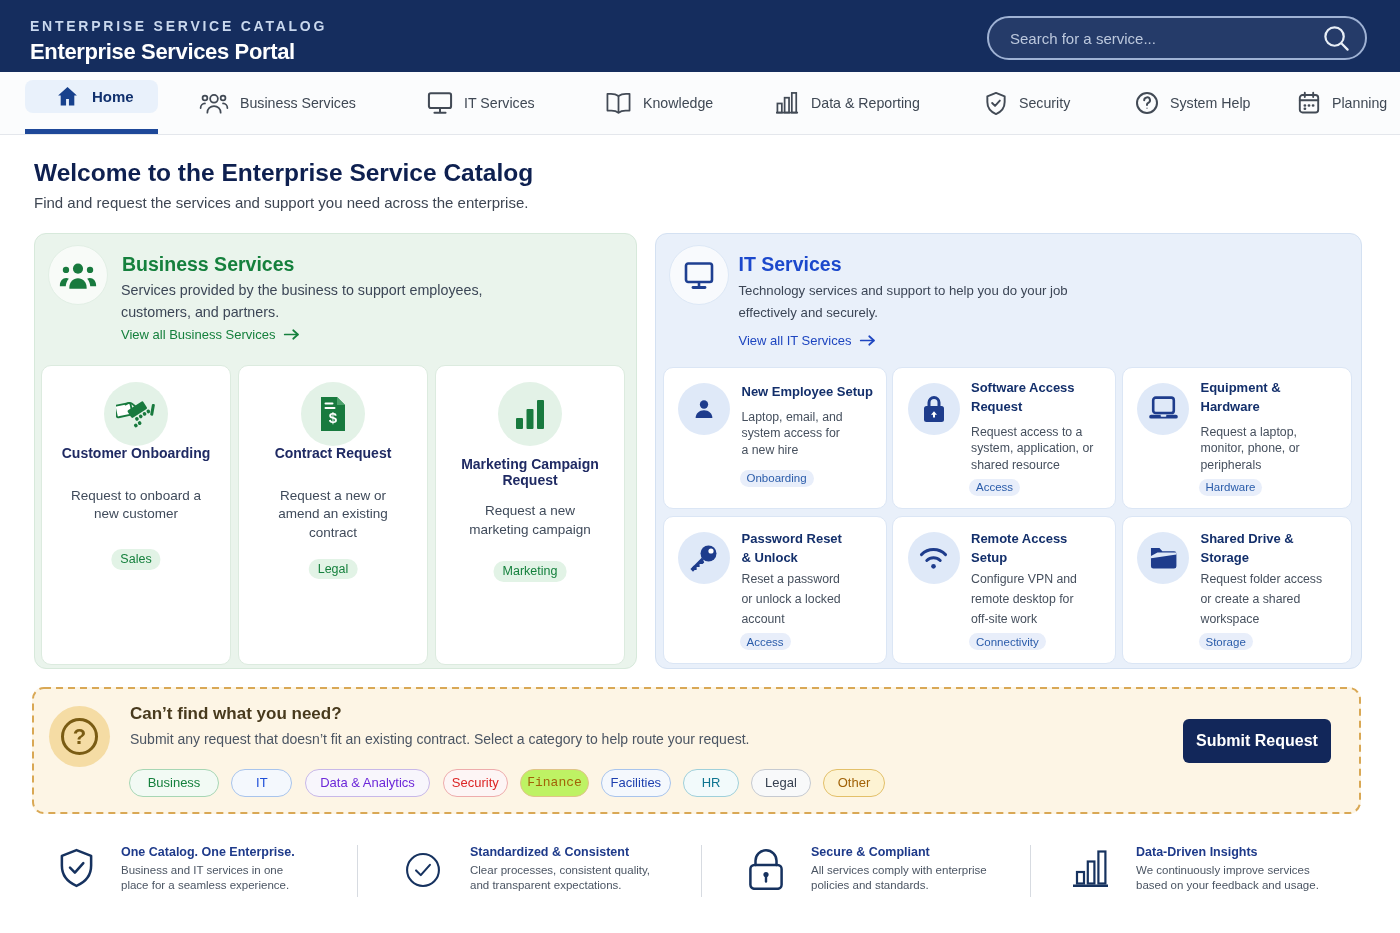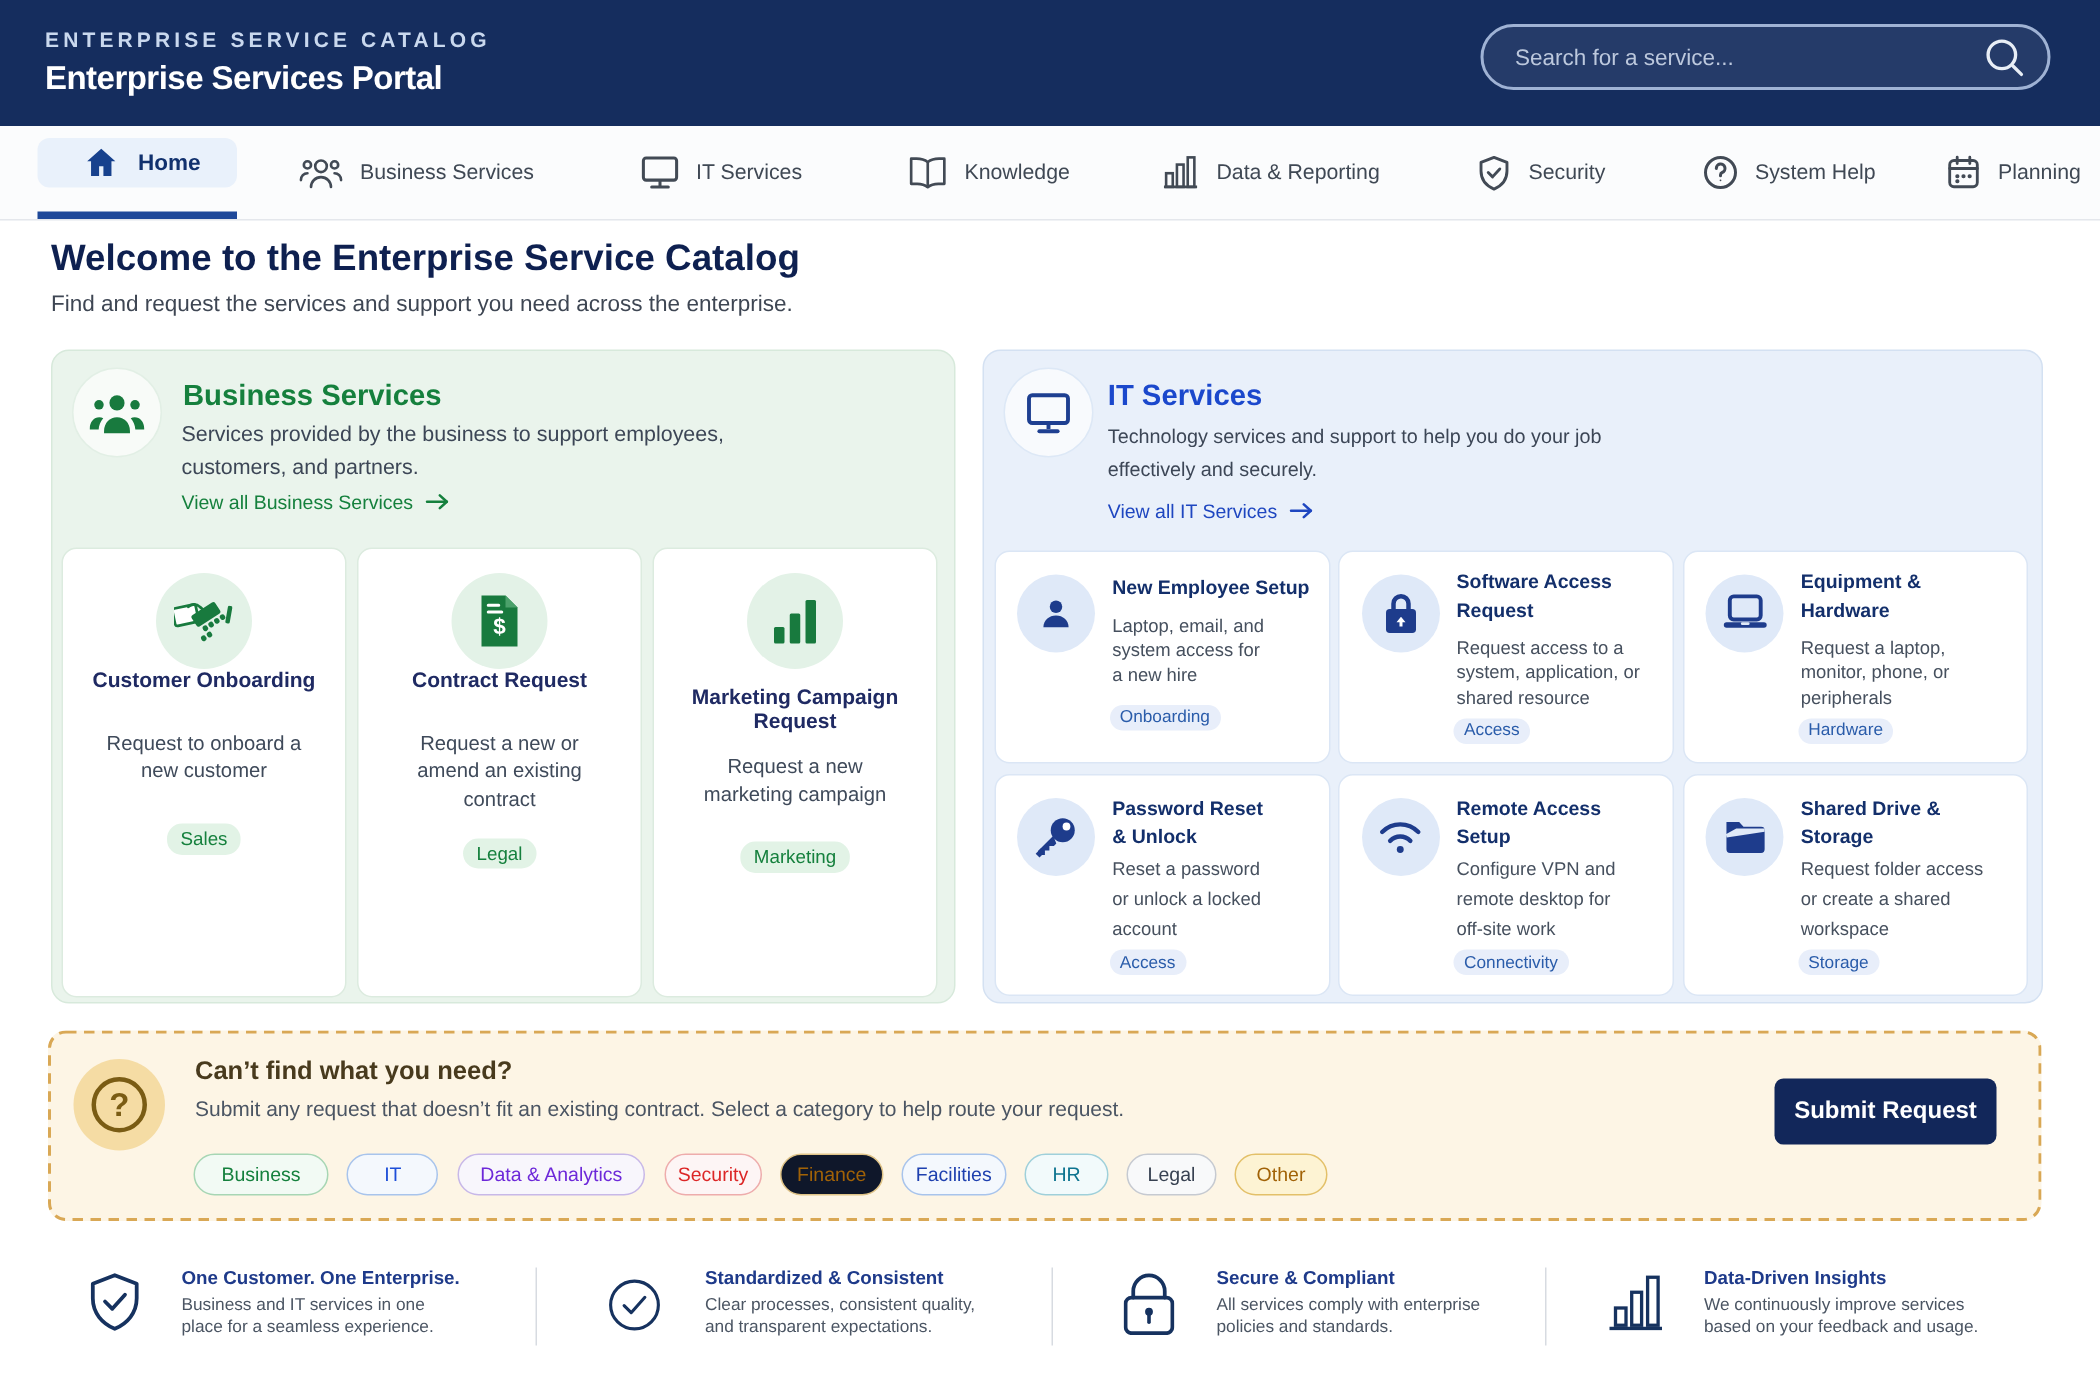--- a/index.html
+++ b/index.html
@@ -1,17 +1,17 @@
 <!DOCTYPE html>
 <html><head>
 <meta charset="utf-8">
 <style>
 * { margin:0; padding:0; box-sizing:border-box; }
 html,body { -webkit-font-smoothing:antialiased; width:1400px; height:933px; font-family:"Liberation Sans", sans-serif; background:#ffffff; overflow:hidden; }
-.topbar { position:relative; height:84px; background:#152d5e; }
+.topbar { position:relative; height:72px; background:#152d5e; }
 .caps { position:absolute; left:30px; top:18px; color:#c9d8ee; font-size:14px; font-weight:bold; letter-spacing:2.75px; }
 .portal { position:absolute; left:30px; top:39px; color:#ffffff; font-size:22px; font-weight:bold; letter-spacing:-0.35px; }
 .search { position:absolute; left:987px; top:16px; width:380px; height:44px; border:2px solid #9fb2d4; border-radius:22px; background:rgba(255,255,255,0.07); display:flex; align-items:center; padding:0 14px 0 21px; }
 .search span { color:#bcc8dd; font-size:15px; flex:1; }
 .nav { position:relative; height:63px; background:#fbfcfd; border-bottom:1px solid #e4e7ec; }
 .navitem { position:absolute; top:0; height:62px; display:flex; align-items:center; gap:11px; color:#3f4854; font-size:14.2px; }
 .navitem svg { display:block; }
 .hometab { position:absolute; left:25px; top:8px; width:133px; height:33px; background:#e9f1fb; border-radius:8px; display:flex; align-items:center; gap:13px; padding-left:31px; color:#11316e; font-weight:bold; font-size:15px; }
 .homeline { position:absolute; left:25px; top:57px; width:133px; height:5px; background:#1e4899; }
 .main { position:absolute; left:0; top:0; width:1400px; height:933px; }
@@ -325,35 +325,35 @@
     <div class="ctacircle">
         <div class="ctaq">?</div>
       </div>
     <div class="ctatitle">Can’t find what you need?</div>
     <div class="ctasub">Submit any request that doesn’t fit an existing contract. Select a category to help route your request.</div>
     <div class="ctapills">
       <div class="cpill" style="width:90px;color:#15803d;border-color:#a7d6b4;background:#f2faf4;">Business</div>
       <div class="cpill" style="width:61px;color:#1d4ed8;border-color:#a8c4ec;background:#f4f8fd;">IT</div>
       <div class="cpill" style="width:125.5px;color:#6d28d9;border-color:#c8b8e8;background:#f8f6fc;">Data &amp; Analytics</div>
       <div class="cpill" style="width:65.3px;color:#dc2626;border-color:#eeacac;background:#fdf5f5;">Security</div>
-      <div class="cpill" style="width:68.3px;color:#a16207;border-color:#e0c488;background:#0f172a;">Finance</div>
+      <div class="cpill" style="width:68.3px;color:#a16207;border-color:#e0c488;background:#bef264;font-family:Liberation Mono, monospace;">Finance</div>
       <div class="cpill" style="width:69.6px;color:#1e40af;border-color:#a8c4ec;background:#f4f8fd;">Facilities</div>
       <div class="cpill" style="width:56px;color:#0e7490;border-color:#9fd0da;background:#f2fafb;">HR</div>
       <div class="cpill" style="width:59.1px;color:#374151;border-color:#c6cad1;background:#f8f9fa;">Legal</div>
       <div class="cpill" style="width:62.2px;color:#a16207;border-color:#e3c069;background:#fdf3d3;">Other</div>
     </div>
     <div class="ctabtn">Submit Request</div>
   </div>
   <div class="footer">
     <div class="ficon" style="left:23px;top:25px;"><svg width="39" height="46" viewBox="0 0 24 26" fill="none" stroke="#16325f" stroke-width="1.55" stroke-linecap="round" stroke-linejoin="round">
           <path d="M12 2 3 5.5v6c0 6 3.8 10.3 9 12.5 5.2-2.2 9-6.5 9-12.5v-6z"></path>
           <path d="m8 12.8 3 3 5.2-5.8"></path>
         </svg></div>
     <div class="fcol" style="left:87px;top:24.5px;width:200px;">
-      <div class="ftitle">One Customer. One Enterprise.</div>
+      <div class="ftitle">One Catalog. One Enterprise.</div>
       <div class="fbody">Business and IT services in one<br>place for a seamless experience.</div>
     </div>
     <div class="fdiv" style="left:323px;"></div>
     <div class="ficon" style="left:371px;top:32px;"><svg width="36" height="36" viewBox="0 0 26 26" fill="none" stroke="#16325f" stroke-width="1.5" stroke-linecap="round" stroke-linejoin="round">
           <circle cx="13" cy="13" r="11.5"></circle>
           <path d="m8 13.3 3.4 3.4 6.6-7.4"></path>
         </svg></div>
     <div class="fcol" style="left:436px;top:24.5px;width:220px;">
       <div class="ftitle">Standardized &amp; Consistent</div>
       <div class="fbody">Clear processes, consistent quality,<br>and transparent expectations.</div>

